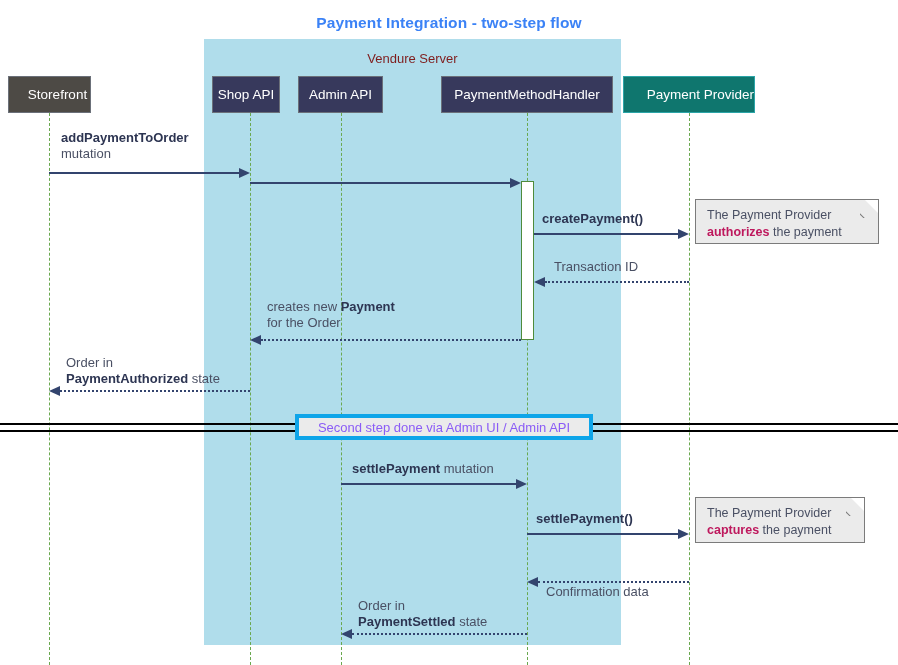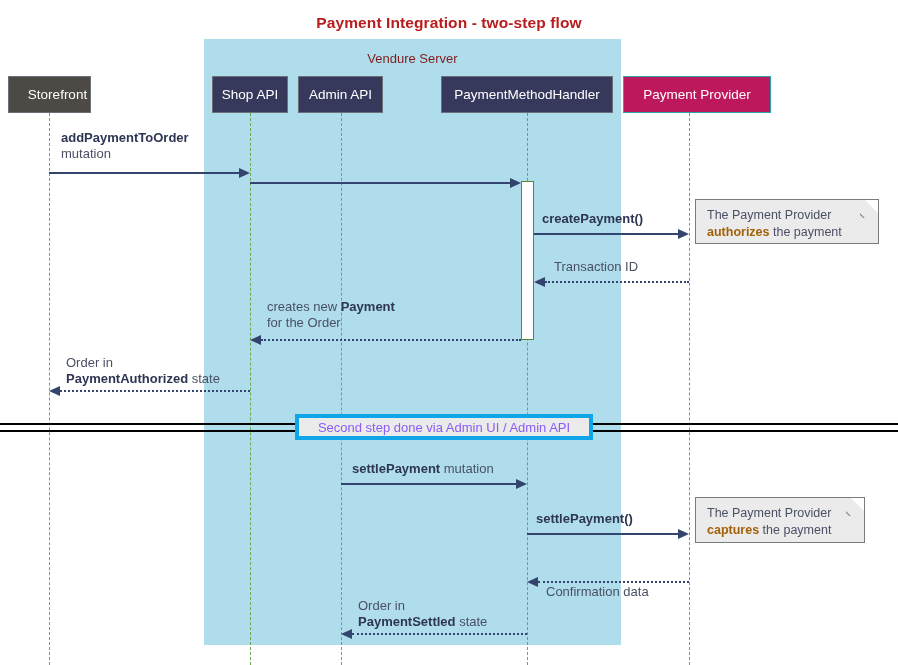--- a/index.html
+++ b/index.html
@@ -16,21 +16,21 @@
     overflow: hidden;
   }
   .title {
     position: absolute;
     left: 0;
     top: 14px;
     width: 898px;
     text-align: center;
     font-size: 15.5px;
     font-weight: bold;
-    color: #b91c1c;
+    color: #3b82f6;
     letter-spacing: 0.1px;
   }
   
   .group-box {
     position: absolute;
     background: #b0ddeb;
   }
   .group-label {
     position: absolute;
     text-align: center;
@@ -102,21 +102,21 @@
   .note {
     position: absolute;
     box-sizing: border-box;
     background: #ebebeb;
     border: 1px solid #7b7b7b;
     font-size: 12.5px;
     color: #4a5064;
     line-height: 17px;
     padding: 7px 10px 7px 11px;
   }
-  .note b { color: #a16207; font-weight: bold; }
+  .note b { color: #be185d; font-weight: bold; }
   .note-fold {
     position: absolute;
     top: 0;
     right: 0;
     width: 0;
     height: 0;
     border-left: 13px solid transparent;
     border-top: 13px solid #ffffff;
   }
   .note-fold-edge {
@@ -171,30 +171,30 @@
 
   <div class="lifeline" style="left:49px; top:113px; height:552px;"></div>
   <div class="lifeline" style="left:250px; top:113px; height:552px;"></div>
   <div class="lifeline" style="left:341px; top:113px; height:552px;"></div>
   <div class="lifeline" style="left:527px; top:113px; height:552px;"></div>
   <div class="lifeline" style="left:689px; top:113px; height:552px;"></div>
 
   <div class="participant" style="left:8px; top:76px; width:83px; height:37px; background:#4d4a45;padding-left:16px;">
     <span>Storefront</span>
   </div>
-  <div class="participant" style="left:212px; top:76px; width:76px; height:37px; background:#37395c;">
+  <div class="participant" style="left:212px; top:76px; width:68px; height:37px; background:#37395c;">
     <span>Shop API</span>
   </div>
   <div class="participant" style="left:298px; top:76px; width:85px; height:37px; background:#37395c;">
     <span>Admin API</span>
   </div>
   <div class="participant" style="left:441px; top:76px; width:172px; height:37px; background:#37395c;">
     <span>PaymentMethodHandler</span>
   </div>
-  <div class="participant" style="left:623px; top:76px; width:148px; height:37px; background:#be185d; border-color:#2ba5a8;">
+  <div class="participant" style="left:623px; top:76px; width:132px; height:37px; background:#0f766e; border-color:#2ba5a8;justify-content:flex-end;">
     <span>Payment Provider</span>
   </div>
 
   <div class="activation" style="left:521px; top:181px; width:13px; height:159px;"></div>
 
   <div class="msg-label" style="left:61px; top:130px;">
     <div><b>addPaymentToOrder</b></div>
     <div><span>mutation</span></div>
   </div>
   <div class="arrow-line" style="left:49px; top:172px; width:190px;"></div>

